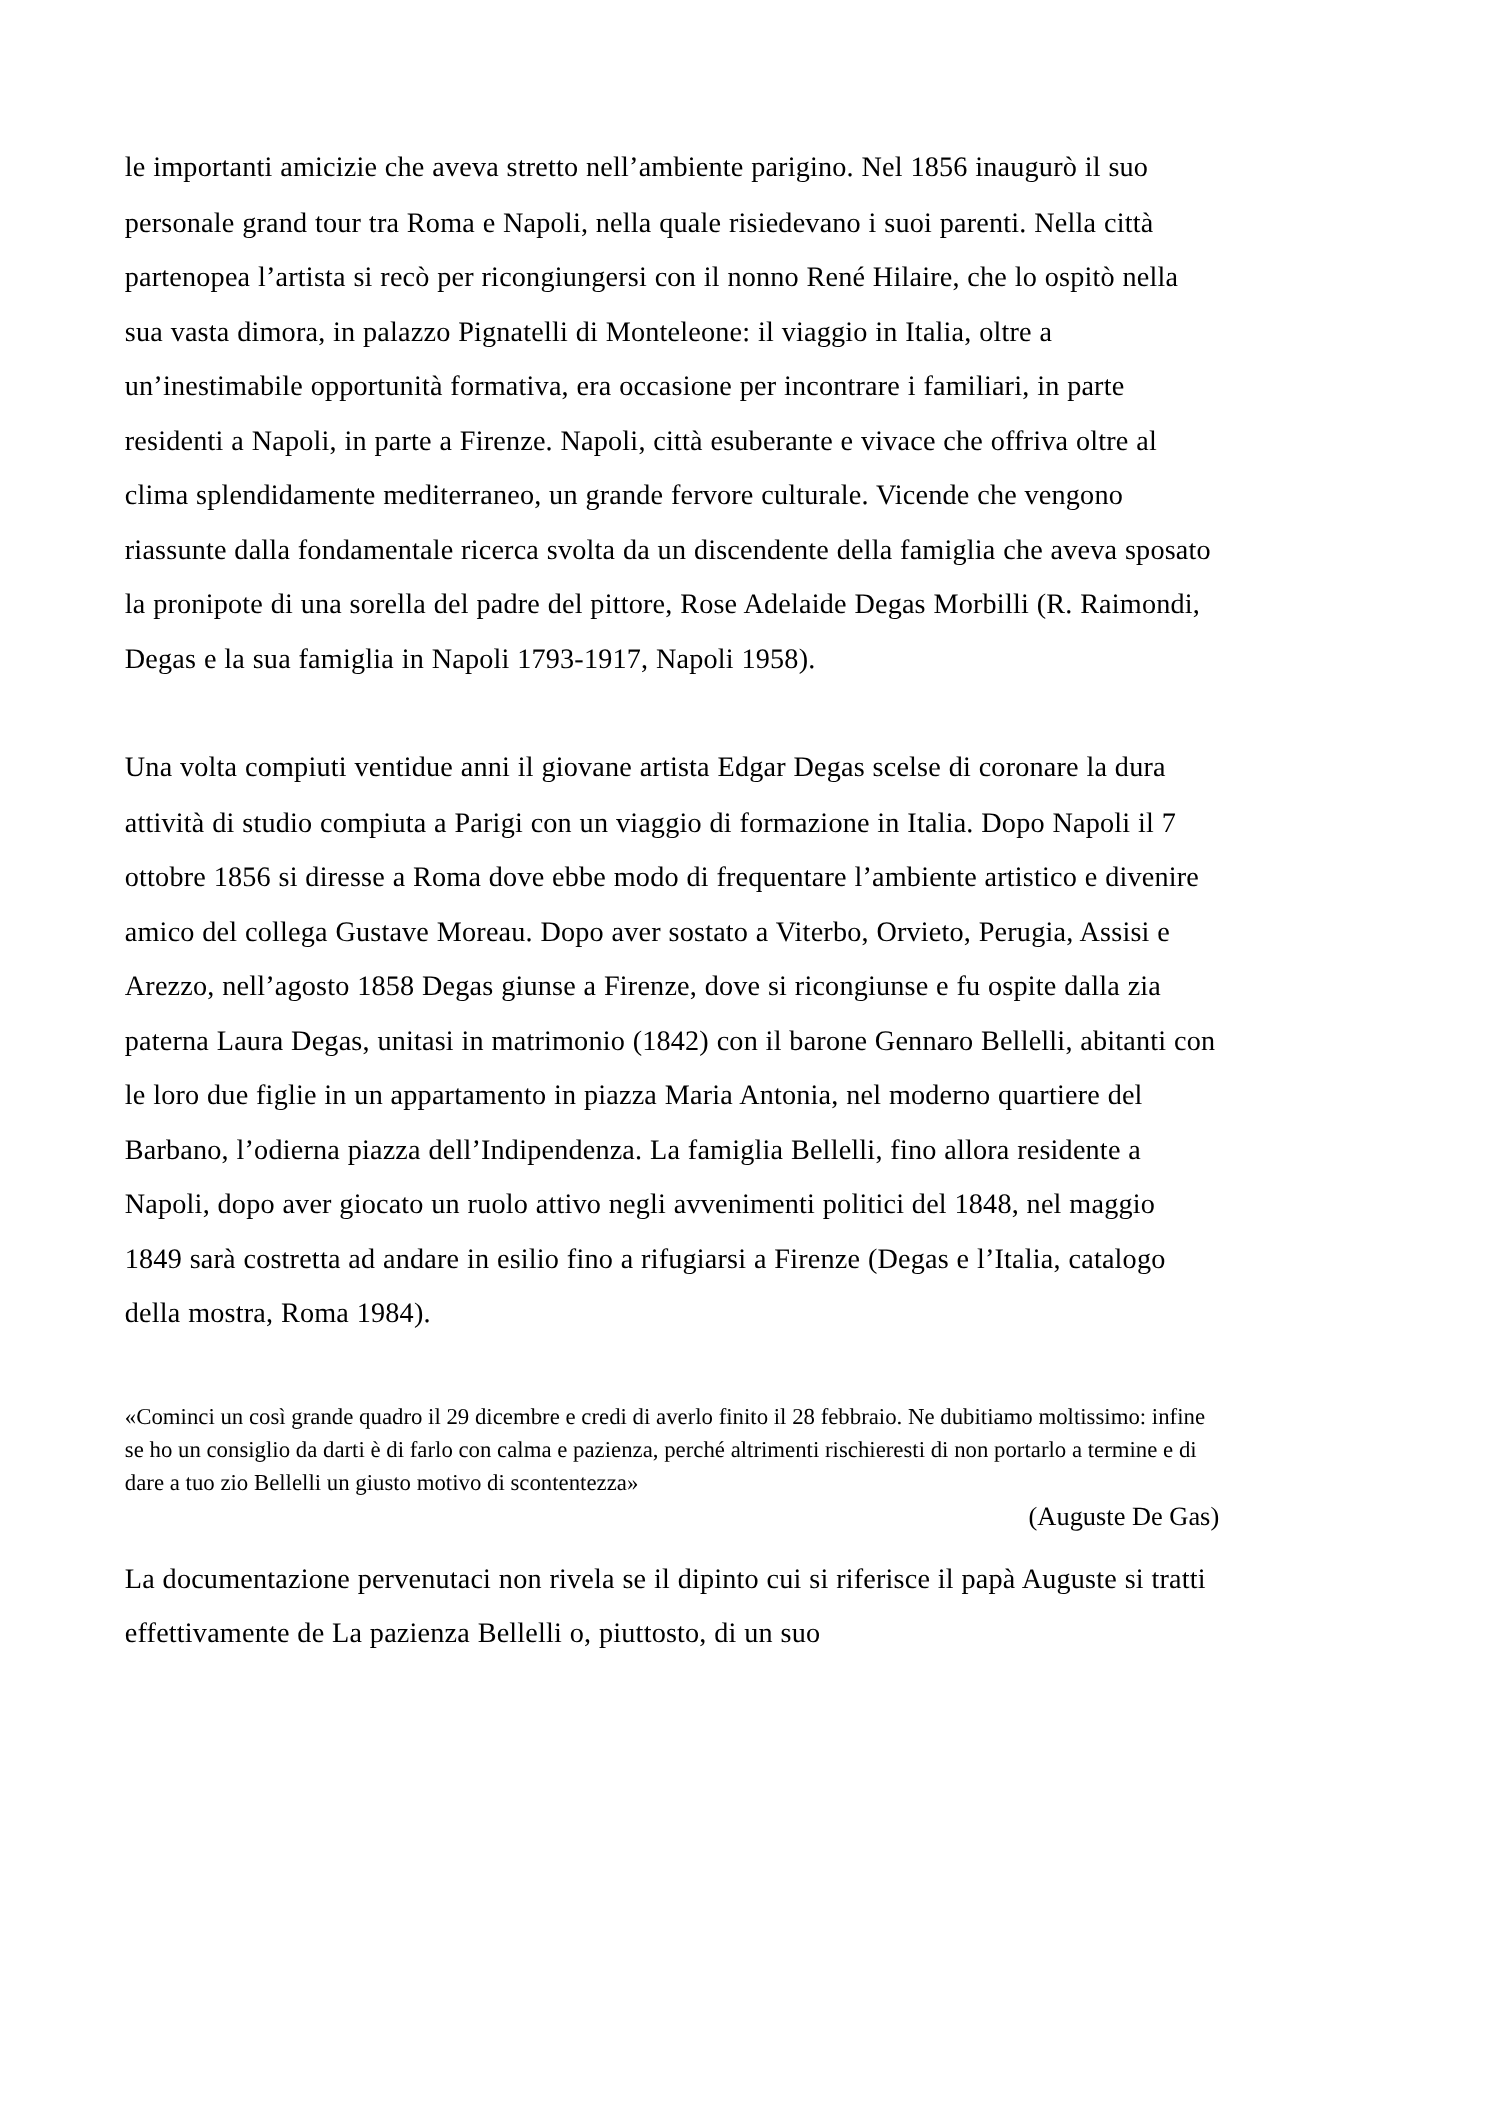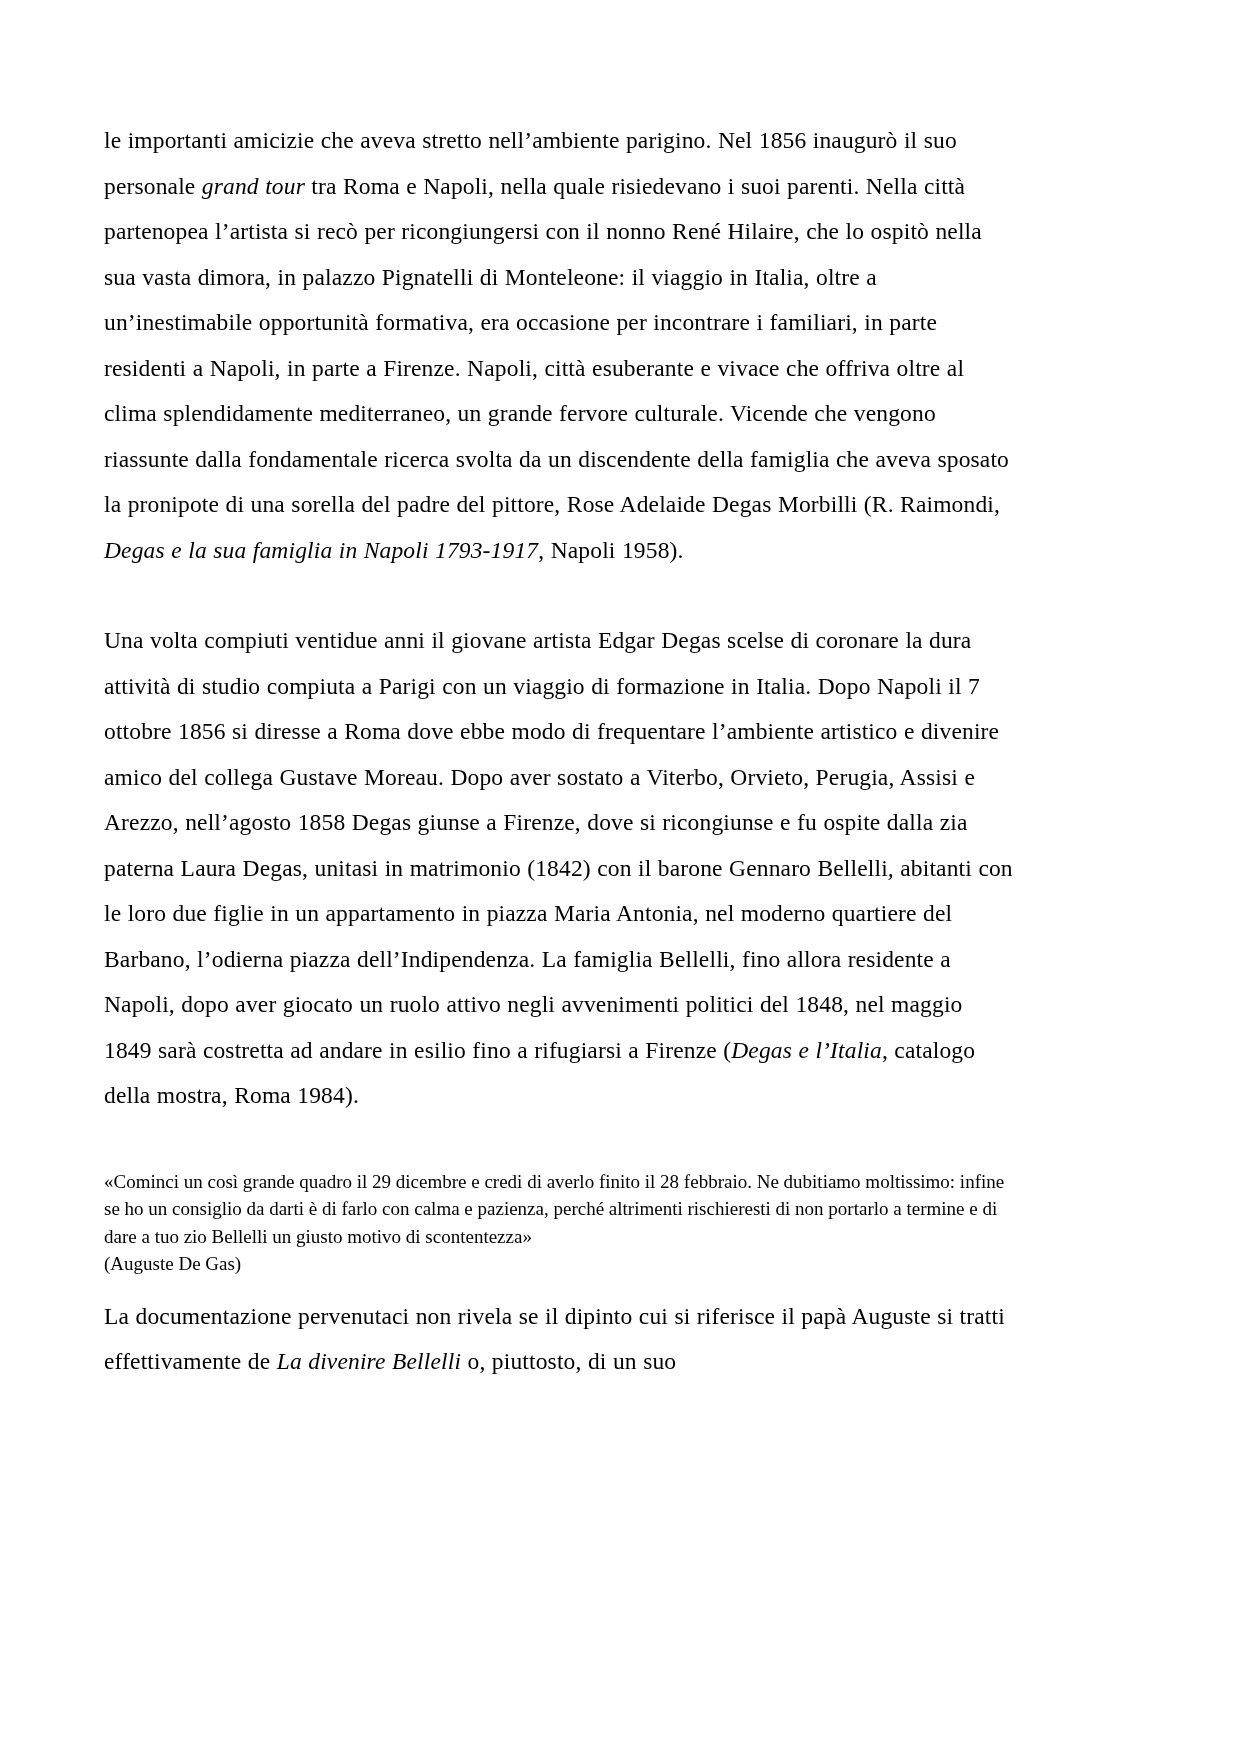--- a/index.html
+++ b/index.html
@@ -37,28 +37,28 @@
     height: 45px;
   }
   .quote-block {
     margin: 4px 0 0 0;
     font-size: 19px;
     line-height: 27.5px;
     text-align: left;
   }
   .quote-attr {
     margin: 0;
-    font-size: 19px;
+    font-size: 22px;
     line-height: 27.5px;
+    text-align: right;
   }
   .quote-gap {
     height: 16px;
   }
   i, .ital {
-    font-style: italic;
     text-align: center;
   }
 </style>
 </head>
 <body>
 
 <div class="page">
   <div class="content">
 
     <p class="body-par"><span>le importanti amicizie che aveva stretto nell’ambiente parigino. Nel 1856 inaugurò il suo personale </span><span class="ital">grand tour</span><span> tra Roma e Napoli, nella quale risiedevano i suoi parenti. Nella città partenopea l’artista si recò per ricongiungersi con il nonno René Hilaire, che lo ospitò nella sua vasta dimora, in palazzo Pignatelli di Monteleone: il viaggio in Italia, oltre a un’inestimabile opportunità formativa, era occasione per incontrare i familiari, in parte residenti a Napoli, in parte a Firenze. Napoli, città esuberante e vivace che offriva oltre al clima splendidamente mediterraneo, un grande fervore culturale. Vicende che vengono riassunte dalla fondamentale ricerca svolta da un discendente della famiglia che aveva sposato la pronipote di una sorella del padre del pittore, Rose Adelaide Degas Morbilli (R. Raimondi, </span><span class="ital">Degas e la sua famiglia in Napoli 1793-1917</span><span>, Napoli 1958).</span></p>
@@ -69,16 +69,16 @@
 
     <div class="par-gap"></div>
 
 
     <p class="quote-block">«Cominci un così grande quadro il 29 dicembre e credi di averlo finito il 28 febbraio. Ne dubitiamo moltissimo: infine se ho un consiglio da darti è di farlo con calma e pazienza, perché altrimenti rischieresti di non portarlo a termine e di dare a tuo zio Bellelli un giusto motivo di scontentezza»</p>
 
     <p class="quote-attr">(Auguste De Gas)</p>
 
     <div class="quote-gap"></div>
 
-    <p class="body-par"><span>La documentazione pervenutaci non rivela se il dipinto cui si riferisce il papà Auguste si tratti effettivamente de </span><span class="ital">La divenire Bellelli</span><span> o, piuttosto, di un suo</span></p>
+    <p class="body-par"><span>La documentazione pervenutaci non rivela se il dipinto cui si riferisce il papà Auguste si tratti effettivamente de </span><span class="ital">La pazienza Bellelli</span><span> o, piuttosto, di un suo</span></p>
 
   </div>
 </div>
 
 </body></html>

